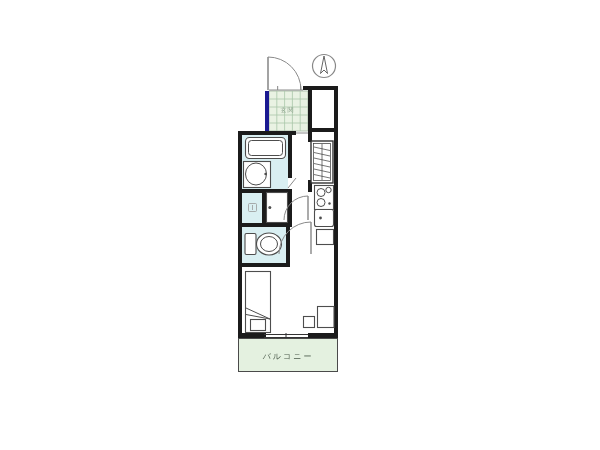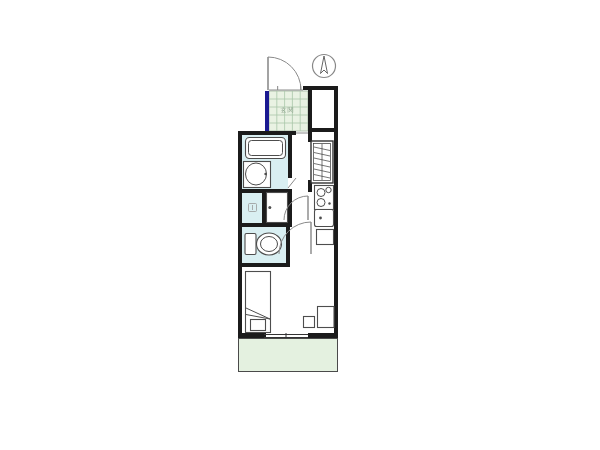--- a/index.html
+++ b/index.html
@@ -152,14 +152,15 @@
   <rect class="fx" x="317.5" y="306.5" width="16.5" height="21"></rect>
   <rect class="fx" x="303.5" y="316.5" width="11" height="11"></rect>
 
   <g>
     <line x1="264" y1="334.5" x2="308" y2="334.5" stroke="#333" stroke-width="1"></line>
     <line x1="264" y1="337.5" x2="308" y2="337.5" stroke="#333" stroke-width="1"></line>
     <line x1="286" y1="333" x2="286" y2="338" stroke="#333" stroke-width="1"></line>
   </g>
 </svg>
 
+<div class="lbl-balcony">バルコニー</div>
 <div class="lbl-entrance">玄関</div>
 </div>
 
 </body></html>

